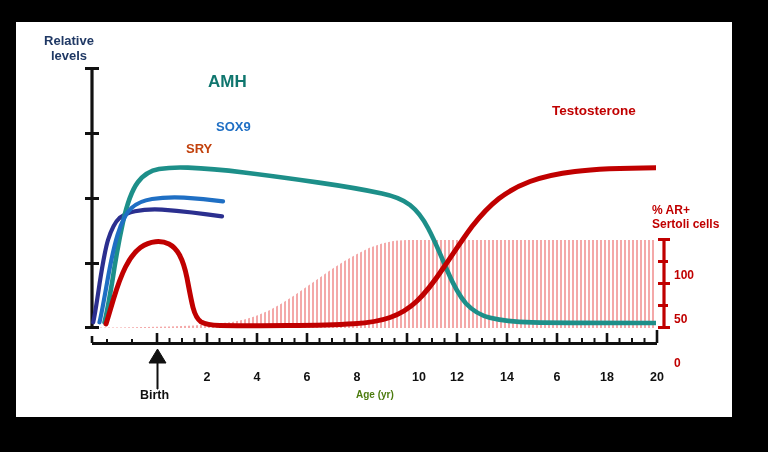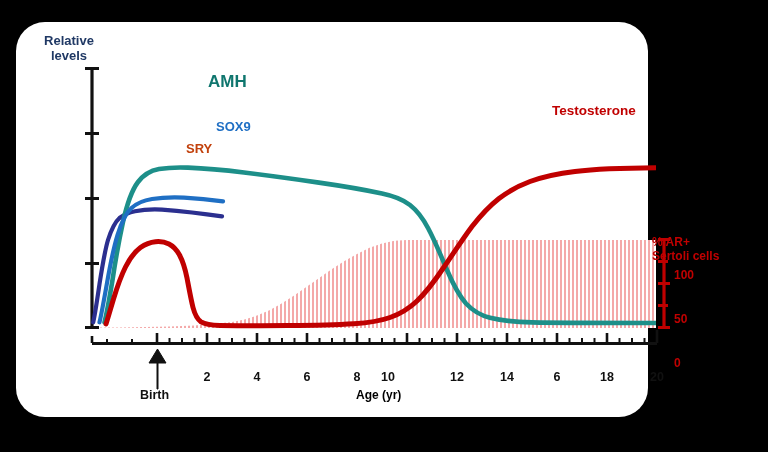--- a/index.html
+++ b/index.html
@@ -21,24 +21,23 @@
     width: 768px;
     height: 452px;
     background: #000000;
   }
 
   
   #figure-canvas {
     position: absolute;
     left: 16px;
     top: 22px;
-    width: 632px;
+    width: 716px;
     height: 395px;
     background: #ffffff;
-    border-radius: 29px;
   }
 
   
   #plot-svg {
     position: absolute;
     left: 0;
     top: 0;
     width: 736px;
     height: 395px;
     display: block;
@@ -87,36 +86,35 @@
     color: #c00000;
   }
 
   #axis-title-ar {
     left: 636px;
     top: 182px;
     width: 92px;
     font-size: 12px;
     color: #c00000;
     line-height: 1.15;
-    margin-top: 32px;
   }
 
   #label-birth {
     left: 124px;
     top: 366px;
     width: 64px;
     font-size: 12.5px;
     color: #111111;
   }
 
   #axis-title-age {
     left: 340px;
     top: 367px;
-    font-size: 12px;
-    color: #000000;
+    font-size: 10px;
+    color: #4d7c0f;
   }
 
   .xtick-label {
     position: absolute;
     font-family: "Liberation Sans", sans-serif;
     font-weight: bold;
     font-size: 12.5px;
     color: #111111;
     transform: translateX(-50%);
     top: 348px;
@@ -284,21 +282,21 @@
     </div>
 
     <div class="lbl" id="label-birth">Birth</div>
 
     <div class="lbl" id="axis-title-age">Age (yr)</div>
 
     <div class="xtick-label" style="left:191px">2</div>
     <div class="xtick-label" style="left: 241px;">4</div>
     <div class="xtick-label" style="left: 291px;">6</div>
     <div class="xtick-label" style="left: 341px;">8</div>
-    <div class="xtick-label" style="left: 372px;">10</div>
+    <div class="xtick-label" style="left: 403px;">10</div>
     <div class="xtick-label" style="left: 441px;">12</div>
     <div class="xtick-label" style="left: 491px;">14</div>
     <div class="xtick-label" style="left: 541px;">6</div>
     <div class="xtick-label" style="left: 591px;">18</div>
     <div class="xtick-label" style="left: 641px;">20</div>
 
     <div class="rtick-label" style="top:210px">100</div>
     <div class="rtick-label" style="top:254px">50</div>
     <div class="rtick-label" style="top:298px">0</div>
 

